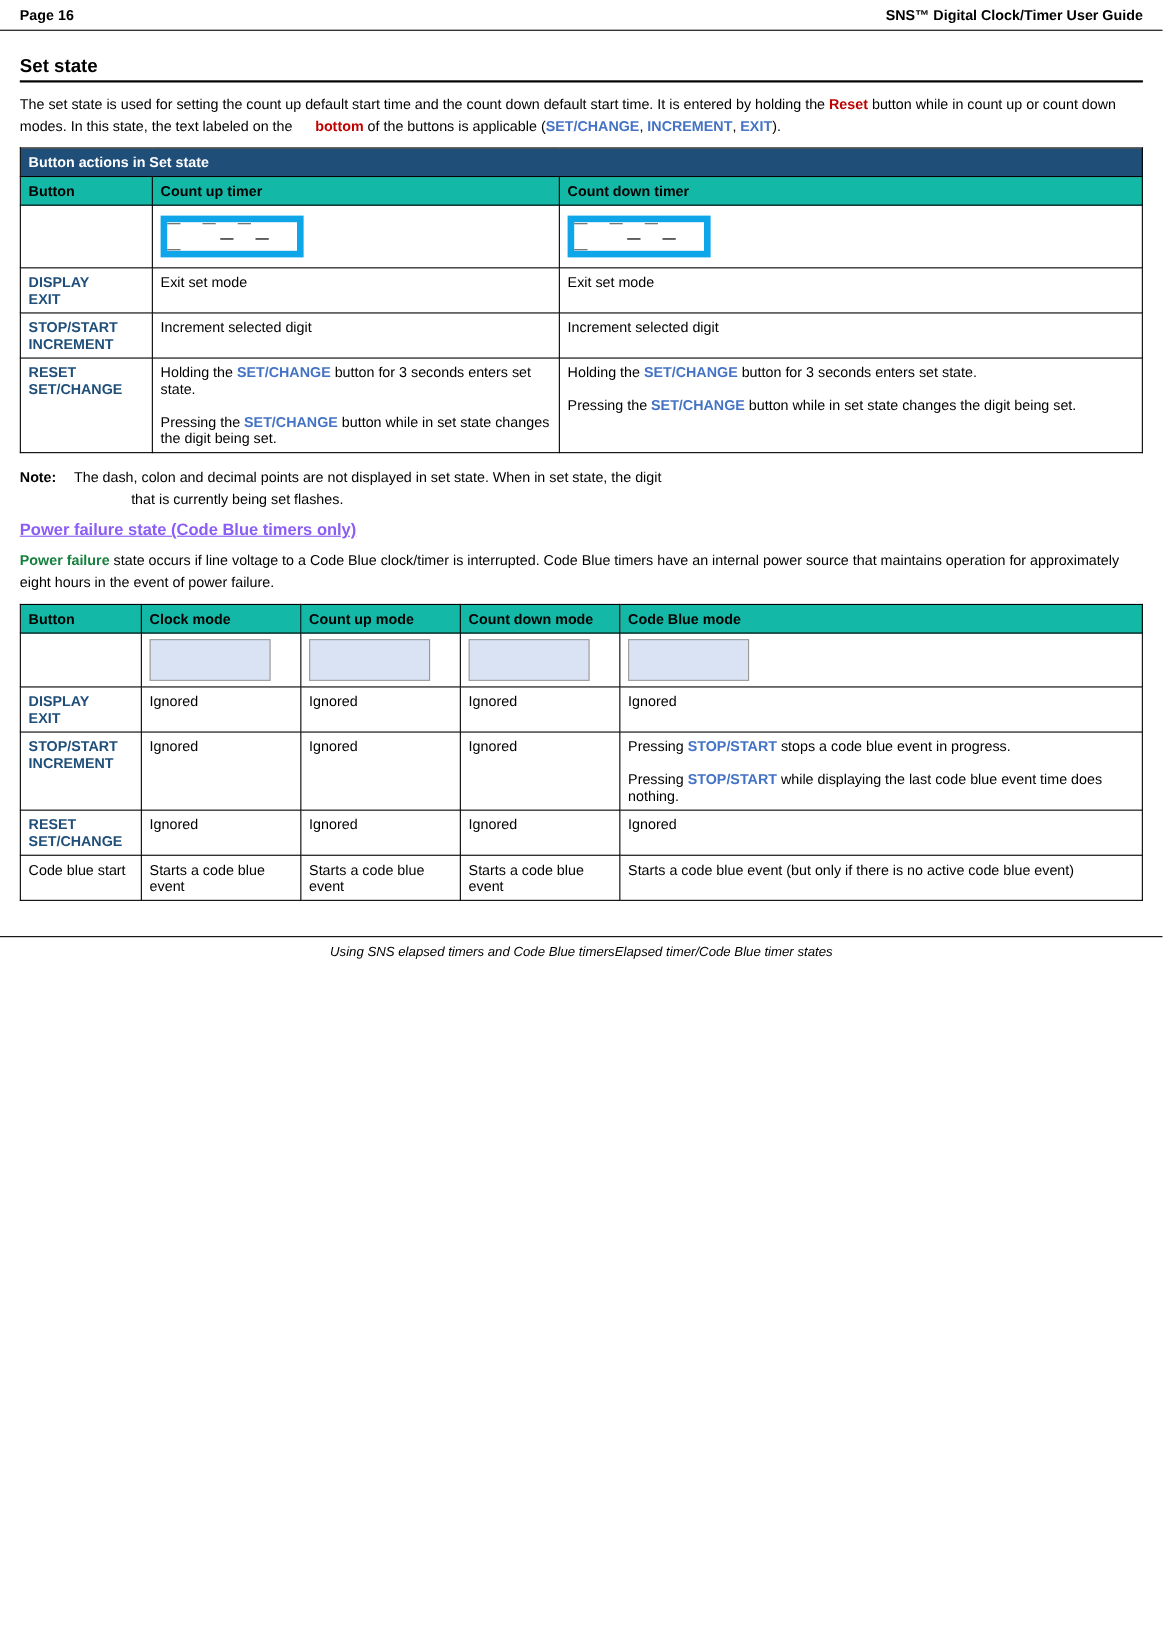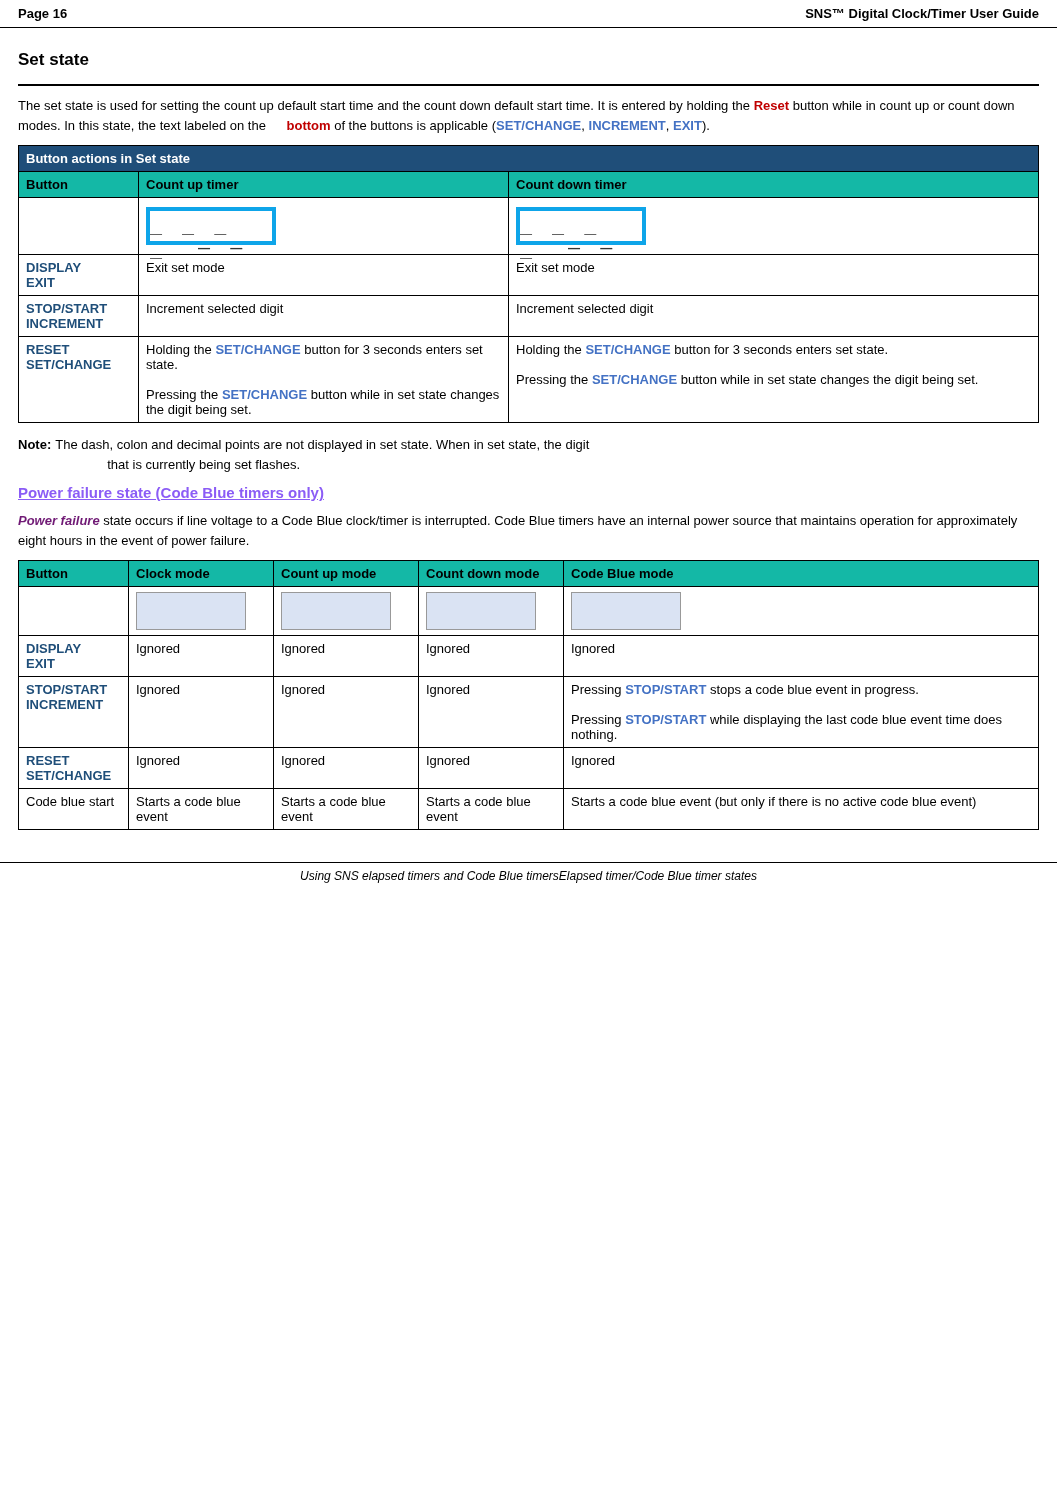--- a/index.html
+++ b/index.html
@@ -21,31 +21,31 @@
       margin-bottom: 6px;
     }
     .page-header .page-num { font-size: 13px; font-weight: bold; }
     .page-header .doc-title { font-size: 13px; font-weight: bold; }
     .main-content { padding: 6px 18px 10px 18px; }
     .section-title {
       font-size: 17px;
       font-weight: bold;
       color: #000;
       border-bottom: 2px solid #000;
-      padding-bottom: 14px;
+      padding-bottom: 3px;
       margin-bottom: 10px;
       margin-top: 10px;
     }
     .intro-text { margin-bottom: 10px; line-height: 1.5; font-size: 13px; }
     .highlight-reset { color: #c00000; font-weight: bold; }
     .highlight-bottom { color: #c00000; font-weight: bold; padding-left: 17px; }
     .highlight-set { color: #4472c4; font-weight: bold; }
     .highlight-inc { color: #4472c4; font-weight: bold; }
     .highlight-exit { color: #4472c4; font-weight: bold; }
-    .highlight-pf { color: #701a75; font-weight: bold; font-style: italic; }
+    .highlight-pf { color: #15803d; font-weight: bold; }
     .highlight-stop { color: #4472c4; font-weight: bold; }
 
     
     table {
       border-collapse: collapse;
       width: 100%;
       margin-bottom: 12px;
     }
     table td, table th {
       border: 1px solid #000;
@@ -64,41 +64,41 @@
       font-weight: bold;
       font-size: 13px;
     }
     .row-label-cell {
       color: #1f4e79;
       font-weight: bold;
     }
 
     
     .timer-display {
-      border: 4px solid #0ea5e9;
+      border: 6px solid #0ea5e9;
       background: #fff;
       width: 130px;
       height: 38px;
       margin: 4px 0;
       display: flex;
-      align-items: flex-start;
+      align-items: flex-end;
       justify-content: center;
       font-size: 20px;
       letter-spacing: 4px;
       font-family: monospace;
       color: #333;
     }
 
     .note-block {
       display: flex;
       margin: 10px 0 10px 0;
       font-size: 13px;
       line-height: 1.5;
     }
-    .note-label { font-weight: bold; margin-right: 4px; white-space: nowrap; }
+    .note-label { font-weight: bold; margin-right: 16px; white-space: nowrap; }
     .note-indent { margin-left: 52px; }
 
     .pf-title {
       font-size: 15px;
       font-weight: bold;
       color: #8b5cf6;
       text-decoration: underline;
       margin-bottom: 10px;
       margin-top: 10px;
     }

